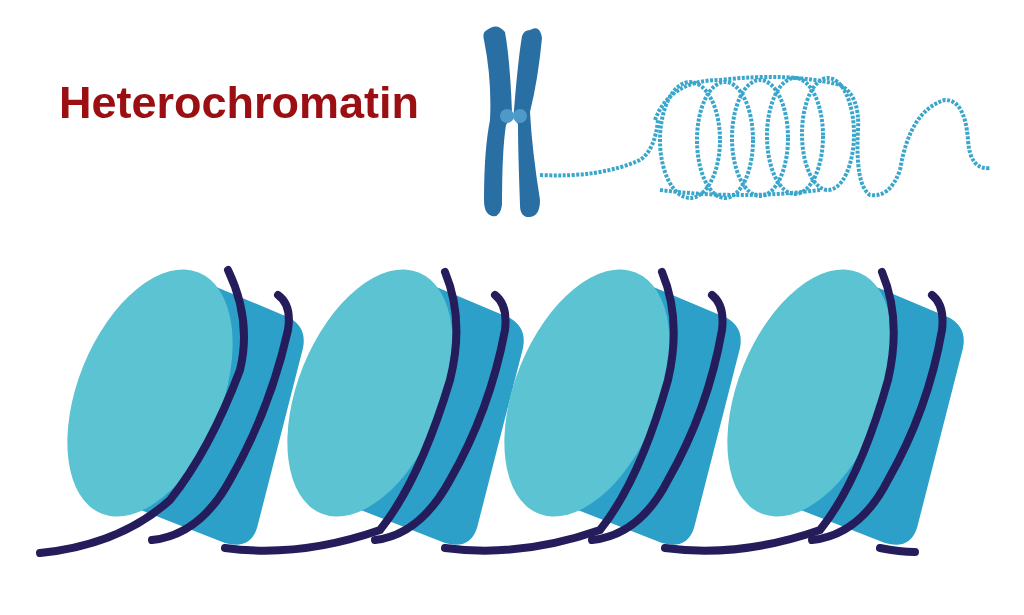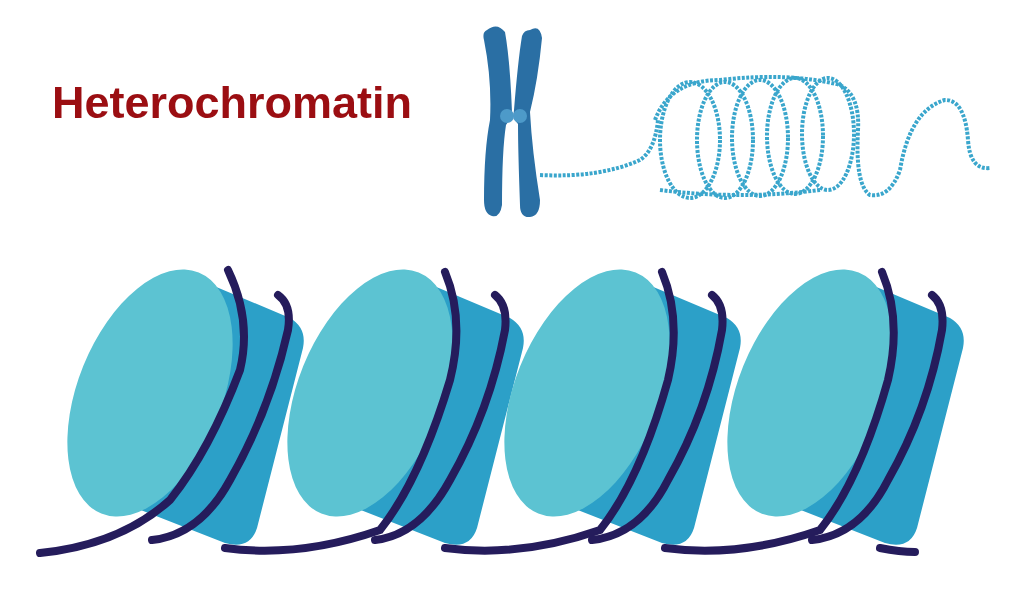--- a/index.html
+++ b/index.html
@@ -1,18 +1,18 @@
 <!DOCTYPE html>
 <html><head>
 <meta charset="utf-8">
 <style>
   html, body { margin:0; padding:0; background:#ffffff; }
   body { width:1024px; height:615px; position:relative; overflow:hidden; font-family:"Liberation Sans", sans-serif; }
   .title {
-    position:absolute; left:52px; top:80px;
+    position:absolute; left:59px; top:80px;
     font-family:"Liberation Sans", sans-serif; font-weight:700; font-size:45px;
     letter-spacing:0px; line-height:1;
   }
   svg { position:absolute; left:0; top:0; }
 </style>
 </head>
 <body>
 
 <div class="title" style="color:#9b0e12;">Heterochromatin</div>
 

